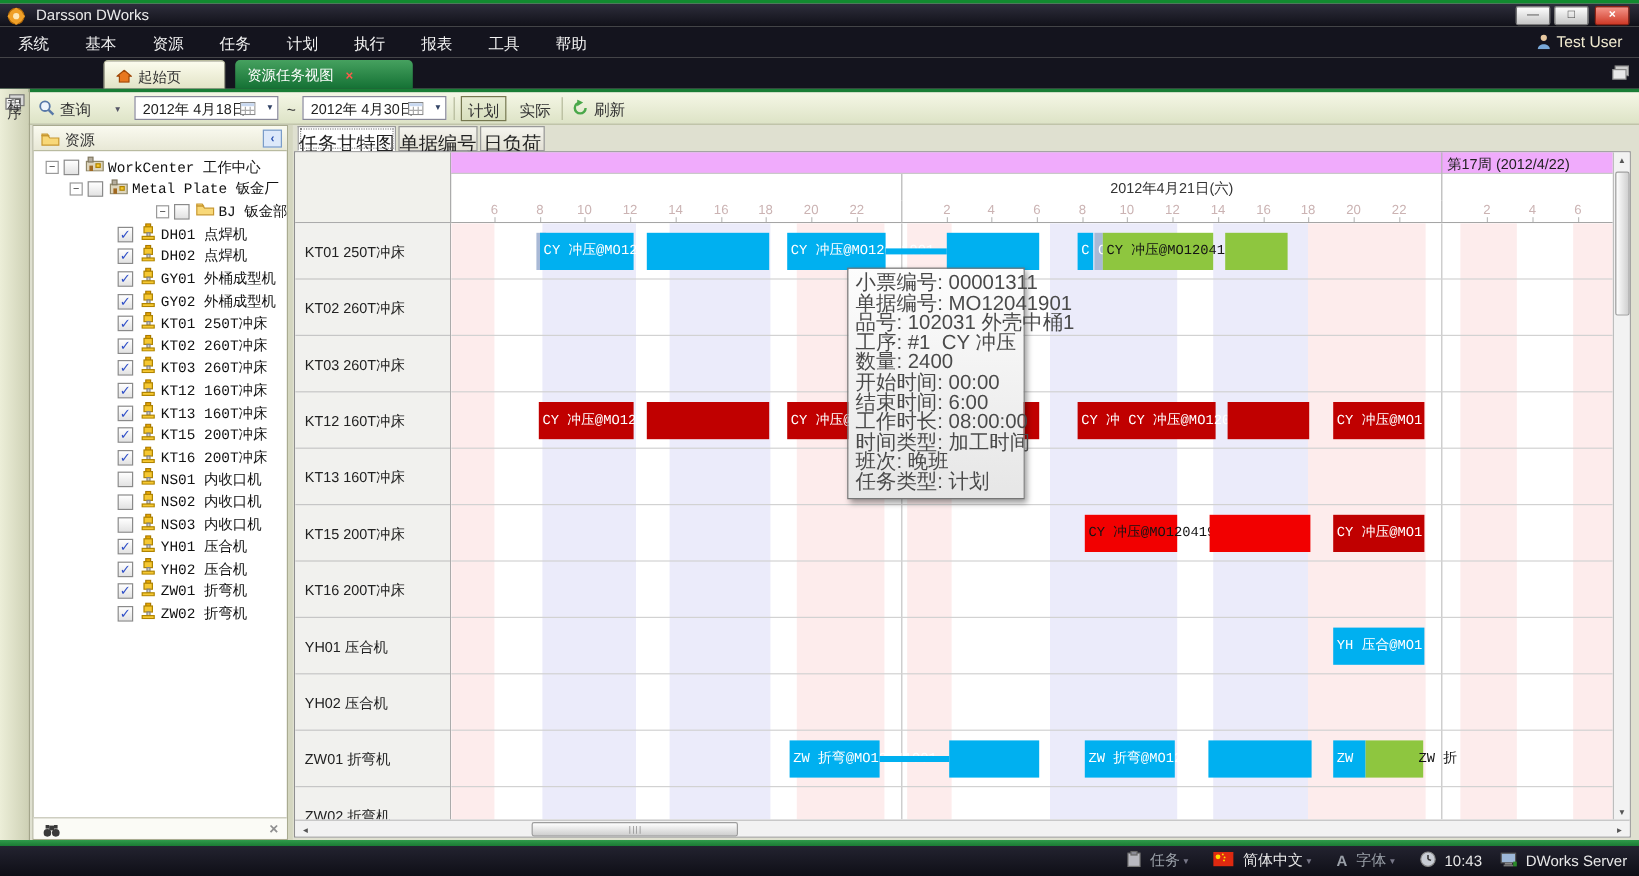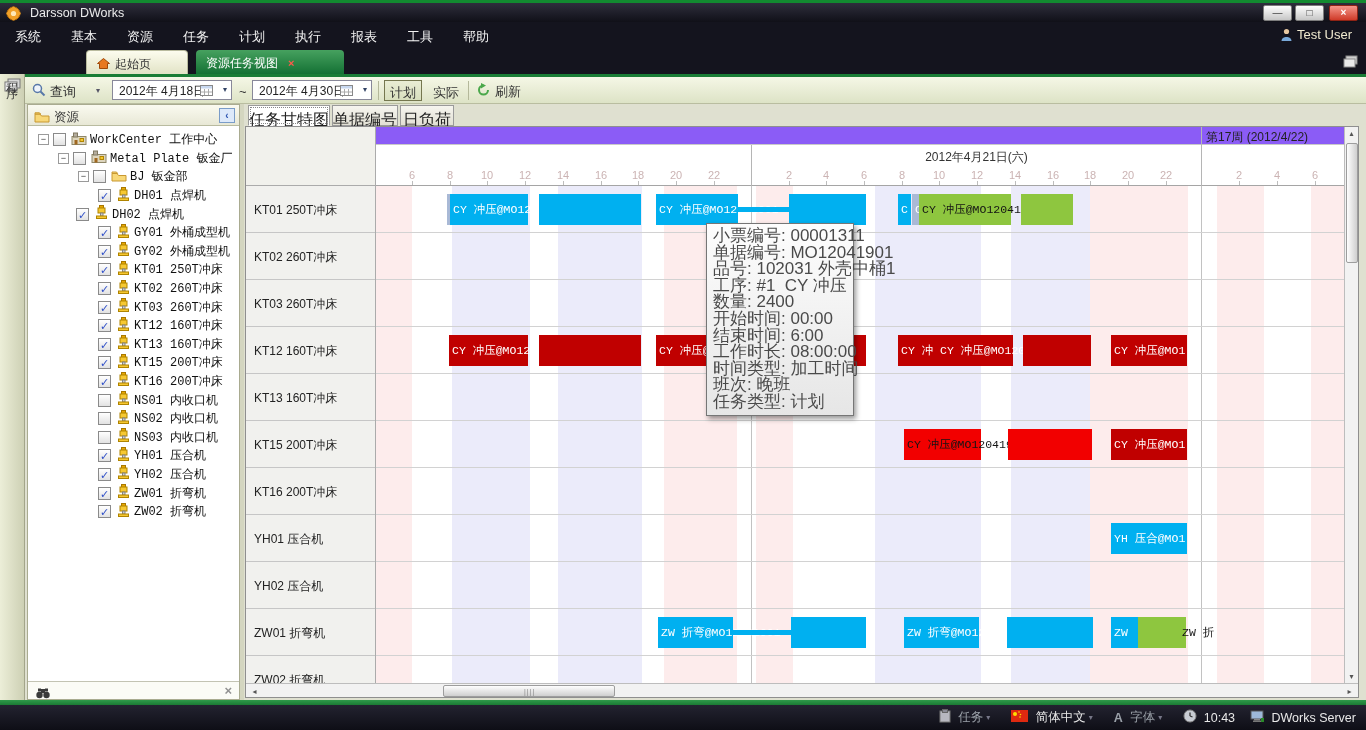--- a/index.html
+++ b/index.html
@@ -54,21 +54,21 @@
   #res-footer .x { position:absolute; right:7px; top:1px; color:#909090; font-weight:bold; font-size:13px; }
   #splitter { left:240px; top:104px; width:4px; height:596px; background:#d4d6c0; }
 
   
   .gtab { top:105px; height:21px; font-size:16px; color:#222; text-align:center; padding-top:4px; border:1px solid #9a9a9a; }
   #gtab0 { left:248px; width:82px; background:#fff; border-bottom:1px solid #fff; outline:1px dotted #888; outline-offset:-3px; }
   #gtab1 { left:332px; width:66px; background:linear-gradient(#f6f5ef,#e2e0d4); }
   #gtab2 { left:400px; width:54px; background:linear-gradient(#f6f5ef,#e2e0d4); }
   #gantt { left:245px; top:126px; width:1114px; height:572px; background:#fff; border:1px solid #8f8f8f; }
   #g-corner { left:0; top:0; width:130px; height:59px; background:#f1f1ec; border-right:1px solid #ababab; border-bottom:1px solid #ababab; }
-  #g-weekband { left:130px; top:0; width:968px; height:18px; border-bottom:1px solid #c9c9c9; background:#8b5cf6; }
+  #g-weekband { left:130px; top:0; width:968px; height:18px; border-bottom:1px solid #c9c9c9; background:#f0abfc; }
   #g-weekcell { left:825px; top:0; width:143px; height:18px; border-left:1px solid #b5b5b5; font-size:12px; color:#222; padding:2px 0 0 4px; }
   .daycell { top:0; height:22px; font-size:12px; color:#333; text-align:center; padding-top:4px; }
   #g-dayband { left:130px; top:18px; width:968px; height:22px; }
   #g-hourband { left:130px; top:40px; width:968px; height:19px; border-bottom:1px solid #a5a5a5; }
   .hlbl { position:absolute; top:2px; width:22px; text-align:center; font-size:11px; color:#cbb3b3; }
   .htick { position:absolute; bottom:0; width:1px; height:4px; background:#bdbdbd; }
   #g-labels { left:0; top:59px; width:130px; height:497px; overflow:hidden; background:#f1f1ee; border-right:1px solid #ababab; }
   .g-rowlabel { width:129px; height:47px; border-bottom:1px solid #c6c6c6; font-size:12px; color:#222; padding:16px 0 0 8px; }
   #g-chart { left:130px; top:59px; width:968px; height:497px; overflow:hidden; background:#fff; }
   .stripe { position:absolute; top:0; height:497px; }
@@ -191,31 +191,31 @@
             <rect x="2.5" y="1" width="4" height="4" fill="#b5ad9d" stroke="#807860"></rect>
             <rect x="9" y="6.5" width="3.5" height="3" fill="#f6c832" stroke="#b08400"></rect>
             <rect x="3.5" y="8" width="3" height="4.5" fill="#a06820"></rect>
           </svg></span><span class="tree-label">WorkCenter 工作中心</span></div>
       <div class="tree-row" style="padding-left: 30px;"><span class="expander">−</span><span class="cbx"></span><span class="ticon"><svg width="16" height="13">
             <rect x="1" y="4.5" width="14" height="8" fill="#ddd5bd" stroke="#8f8768"></rect>
             <rect x="2.5" y="1" width="4" height="4" fill="#b5ad9d" stroke="#807860"></rect>
             <rect x="9" y="6.5" width="3.5" height="3" fill="#f6c832" stroke="#b08400"></rect>
             <rect x="3.5" y="8" width="3" height="4.5" fill="#a06820"></rect>
           </svg></span><span class="tree-label">Metal Plate 钣金厂</span></div>
-      <div class="tree-row" style="padding-left: 50px;"><span class="expander">−</span><span class="cbx"></span><span class="ticon"><svg width="16" height="12">
+      <div class="tree-row" style="padding-left: 70px; margin-left: 32px;"><span class="expander">−</span><span class="cbx"></span><span class="ticon"><svg width="16" height="12">
             <path d="M1 3.5 L6 3.5 L7.5 5.5 L15 5.5 L15 11 L1 11 Z" fill="#f8d878" stroke="#c89830"></path>
             <path d="M1 3.5 L1 2 L5.5 2 L6.6 3.5 Z" fill="#f8d878" stroke="#c89830"></path>
           </svg></span><span class="tree-label">BJ 钣金部</span></div>
       <div class="tree-row" style="padding-left: 70px;"><span class="cbx">✓</span><span class="ticon"><svg width="15" height="14">
             <rect x="5.5" y="0.5" width="4" height="3" fill="#e8a800" stroke="#a87800"></rect>
             <rect x="4" y="3" width="7" height="5" fill="#f6c832" stroke="#b08400"></rect>
             <rect x="6.5" y="8" width="2.5" height="3" fill="#cfcfcf" stroke="#848484"></rect>
             <rect x="2.5" y="11" width="10" height="2.5" fill="#f6c832" stroke="#b08400"></rect>
           </svg></span><span class="tree-label">DH01 点焊机</span></div>
-      <div class="tree-row" style="padding-left: 48px;"><span class="cbx">✓</span><span class="ticon"><svg width="15" height="14">
+      <div class="tree-row" style="padding-left: 70px;"><span class="cbx">✓</span><span class="ticon"><svg width="15" height="14">
             <rect x="5.5" y="0.5" width="4" height="3" fill="#e8a800" stroke="#a87800"></rect>
             <rect x="4" y="3" width="7" height="5" fill="#f6c832" stroke="#b08400"></rect>
             <rect x="6.5" y="8" width="2.5" height="3" fill="#cfcfcf" stroke="#848484"></rect>
             <rect x="2.5" y="11" width="10" height="2.5" fill="#f6c832" stroke="#b08400"></rect>
           </svg></span><span class="tree-label">DH02 点焊机</span></div>
       <div class="tree-row" style="padding-left: 70px;"><span class="cbx">✓</span><span class="ticon"><svg width="15" height="14">
             <rect x="5.5" y="0.5" width="4" height="3" fill="#e8a800" stroke="#a87800"></rect>
             <rect x="4" y="3" width="7" height="5" fill="#f6c832" stroke="#b08400"></rect>
             <rect x="6.5" y="8" width="2.5" height="3" fill="#cfcfcf" stroke="#848484"></rect>
             <rect x="2.5" y="11" width="10" height="2.5" fill="#f6c832" stroke="#b08400"></rect>

